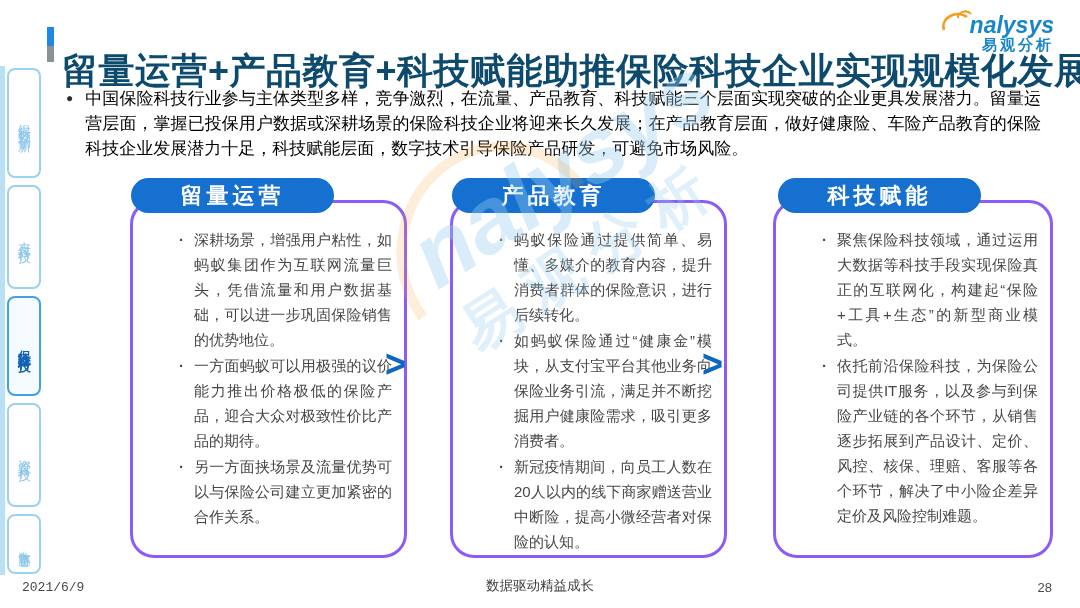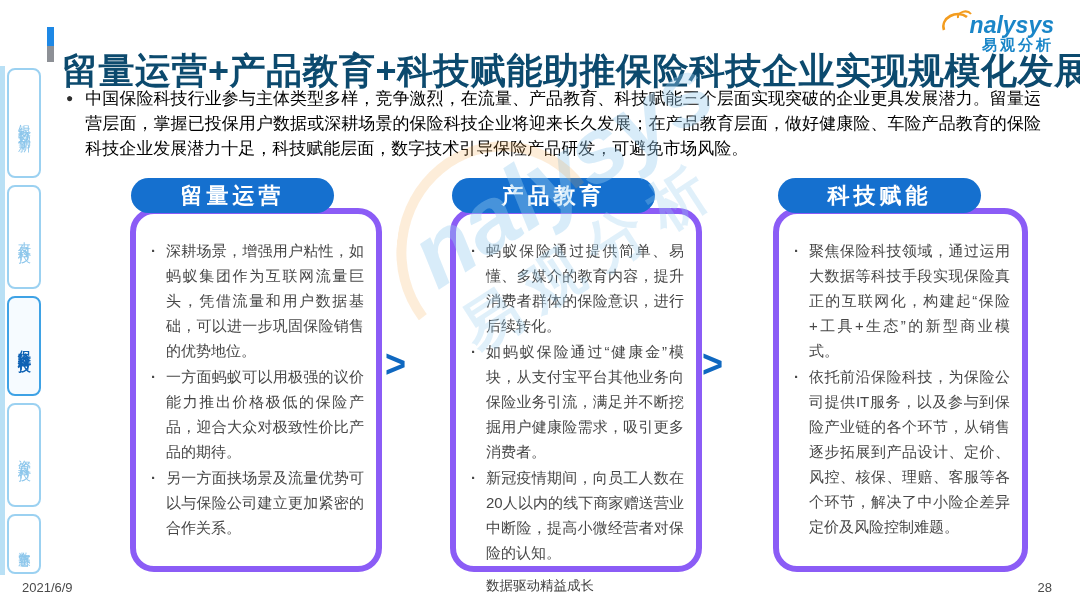--- a/index.html
+++ b/index.html
@@ -37,22 +37,22 @@
     display:flex; align-items:center; justify-content:center; cursor:pointer;
   }
   .side-tab:nth-child(1){ height:110px; }
   .side-tab:nth-child(2){ height:104px; }
   .side-tab:nth-child(3){ height:100px; }
   .side-tab:nth-child(4){ height:104px; }
   .side-tab:nth-child(5){ height:60px; font-size:12px; letter-spacing:1px; }
   .side-tab.active { border-color:#3ea2e5; background:#f6fbff; color:#0f62b4; font-weight:bold; }
   
   .card {
-    position:absolute; top:208px; width:240px; height:352px;
-    border:6px solid #8b5cf6; border-radius:24px; background:transparent; z-index:1;
+    position:absolute; top:200px; width:240px; height:352px;
+    border:3px solid #8b5cf6; border-radius:24px; background:transparent; z-index:1;padding-left:31px;
   }
   .card.c1 { left:130px; }
   .card.c2 { left:450px; }
   .card.c3 { left:773px; width:243px; }
   .pill {
     position:absolute; top:178px; width:203px; height:35px; border-radius:18px;
     background:#1570cf; color:#ffffff; font-size:22px; font-weight:bold; letter-spacing:4px;
     display:flex; align-items:center; justify-content:center; z-index:3;
   }
   .pill.p1 { left:131px; }
@@ -77,21 +77,21 @@
     transform:rotate(-33deg); transform-origin:left top;
   }
   .wm-arc {
     position:absolute; left:-35px; top:-25px; width:200px; height:190px; border-radius:50%;
     border:10px solid rgba(245,166,66,0.20); border-bottom-color:transparent; border-left-color:transparent;
     transform:rotate(-50deg);
   }
   .wm-latin { font-size:92px; font-weight:bold; font-style:italic; color:rgba(152,204,238,0.38); line-height:1; }
   .wm-cn { font-size:58px; font-weight:bold; color:rgba(152,204,238,0.30); letter-spacing:16px; margin-top:2px; }
   
-  .footer-date { position:absolute; left:22px; bottom:13px; font-size:13px; color:#4a4a4a; z-index:2; }
+  .footer-date { position:absolute; left:22px; bottom:13px; font-size:13px; color:#4a4a4a; z-index:2;font-family:Liberation Mono, monospace; }
   .footer-center { position:absolute; left:0; right:0; bottom:13px; text-align:center; font-size:13.5px; color:#3f3f3f; z-index:2; }
   .footer-page { position:absolute; right:28px; bottom:13px; font-size:13px; color:#4a4a4a; z-index:2; }
 </style>
 </head>
 <body>
 
 <div class="slide">
 
   <div class="title-accent"></div>
   <h1 class="page-title">留量运营+产品教育+科技赋能助推保险科技企业实现规模化发展</h1>

